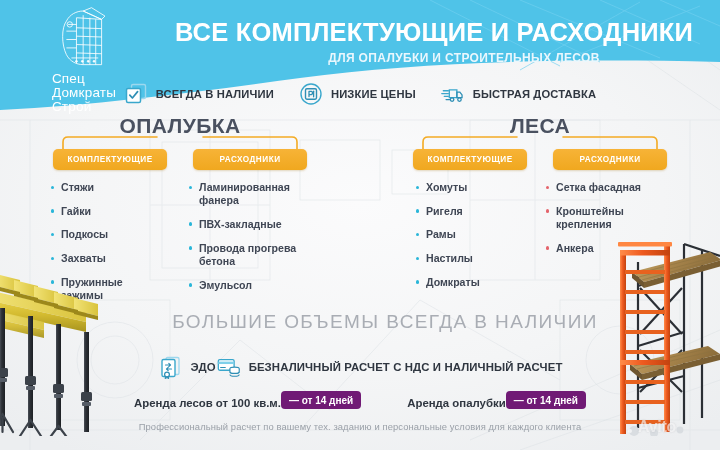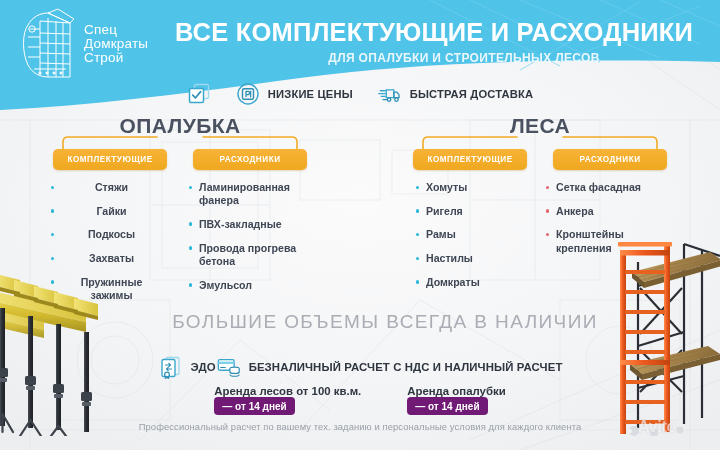--- a/index.html
+++ b/index.html
@@ -21,21 +21,21 @@
       radial-gradient(ellipse 520px 300px at 50% 45%, #fbfbfc 0%, #f4f5f6 58%, #eceef0 100%);
   }
   
   .header{
     position:absolute;left:0;top:0;width:720px;height:120px;
     overflow:hidden;
   }
   .header-svg{position:absolute;left:0;top:0;}
   .logo-wrap{
     position:absolute;left:18px;top:6px;width:132px;height:76px;
-    display:flex;align-items:center;gap:4px;
+    display:flex;align-items:center;gap:4px;flex-direction:column;
   }
   .logo-mark{width:62px;height:74px;flex:0 0 62px;}
   .logo-text{
     display:flex;flex-direction:column;justify-content:center;
     color:#ffffff;line-height:1.04;
     font-size:13.5px;font-weight:400;letter-spacing:.2px;
   }
   .logo-text span{display:block;white-space:nowrap;}
   .logo-text .l2{font-size:13.5px;}
   .head-title-box{
@@ -94,21 +94,21 @@
     position:relative;padding-left:11px;margin-bottom:10.5px;
     font-size:10.6px;font-weight:700;color:#3f4654;line-height:1.25;
   }
   .col li::before{
     content:"";position:absolute;left:1px;top:4.5px;
     width:3.4px;height:3.4px;border-radius:50%;
     background:#2ab6d9;
   }
   .col.red li::before{background:#e4636b;}
   
-  .c1{width:112px;text-align:center;}
+  .c1{width:112px;}
   .c2{width:122px;}
   .c3{width:104px;}
   .c4{width:120px;}
   
   .volumes{
     position:absolute;left:0;top:311px;width:720px;text-align:center;
     font-size:19px;font-weight:400;color:#a9adb4;letter-spacing:1.4px;
     white-space:nowrap;
     padding-left:25px;
   }
@@ -121,21 +121,21 @@
   .pay-item .picon{width:26px;height:24px;flex:0 0 26px;display:block;}
   .pay-item .plabel{
     font-size:11.4px;font-weight:700;color:#2f3640;letter-spacing:.1px;
     white-space:nowrap;
   }
   
   .rentrow{
     position:absolute;left:0;top:389px;width:720px;height:22px;
     display:flex;justify-content:center;align-items:center;gap:46px;
   }
-  .rent{display:flex;align-items:flex-start;flex-direction:column;}
+  .rent{display:flex;align-items:flex-end;}
   .rent-label{
     font-size:11.4px;font-weight:700;color:#2f3640;white-space:nowrap;
   }
   .rent-badge{
     background:#701a75;color:#ffffff;border-radius:4px;
     font-size:10px;font-weight:700;padding:3.5px 8px;white-space:nowrap;
   }
   
   .footer{
     position:absolute;left:0;top:421px;width:720px;text-align:center;
@@ -261,20 +261,21 @@
   </div>
 
   <div class="features">
 
     <div class="feature">
       <svg class="ficon" viewBox="0 0 24 24">
         <rect x="7.5" y="2.5" width="14" height="14" rx="1.5" fill="none" stroke="#9dd8ee" stroke-width="1.4"></rect>
         <rect x="2.5" y="6.5" width="14" height="14" rx="1.5" fill="#ffffff" stroke="#3aa7cc" stroke-width="1.5"></rect>
         <path d="M5.8 13.2 L8.4 16 L13.6 9.6" fill="none" stroke="#2f8fb5" stroke-width="1.7" stroke-linecap="round" stroke-linejoin="round"></path>
       </svg>
+      <span class="flabel">ВСЕГДА В НАЛИЧИИ</span>
     </div>
 
     <div class="feature">
       <svg class="ficon" viewBox="0 0 24 24">
         <circle cx="12" cy="12" r="10" fill="none" stroke="#3aa7cc" stroke-width="1.4"></circle>
         <rect x="6.5" y="6.8" width="11" height="10.4" rx="1.4" fill="none" stroke="#2f8fb5" stroke-width="1.4"></rect>
         <path d="M10 9.4 L10 14.6 M10 9.4 L12.4 9.4 A1.7 1.7 0 0 1 12.4 12.6 L10 12.6" fill="none" stroke="#2f8fb5" stroke-width="1.3" stroke-linecap="round"></path>
         <path d="M14.6 9.2 L14.6 14.8" stroke="#2f8fb5" stroke-width="1.3" stroke-linecap="round"></path>
       </svg>
       <span class="flabel">НИЗКИЕ ЦЕНЫ</span>
@@ -342,22 +343,22 @@
             <li>Хомуты</li>
             <li>Ригеля</li>
             <li>Рамы</li>
             <li>Настилы</li>
             <li>Домкраты</li>
           </ul>
         </div>
         <div class="col c4 red">
           <ul>
             <li>Сетка фасадная</li>
+            <li>Кронштейны крепления</li>
             <li>Анкера</li>
-            <li>Кронштейны крепления</li>
           </ul>
         </div>
       </div>
     </div>
   </div>
 
   <div class="volumes">БОЛЬШИЕ ОБЪЕМЫ ВСЕГДА В НАЛИЧИИ</div>
 
   <div class="payrow">
     <div class="pay-item">

